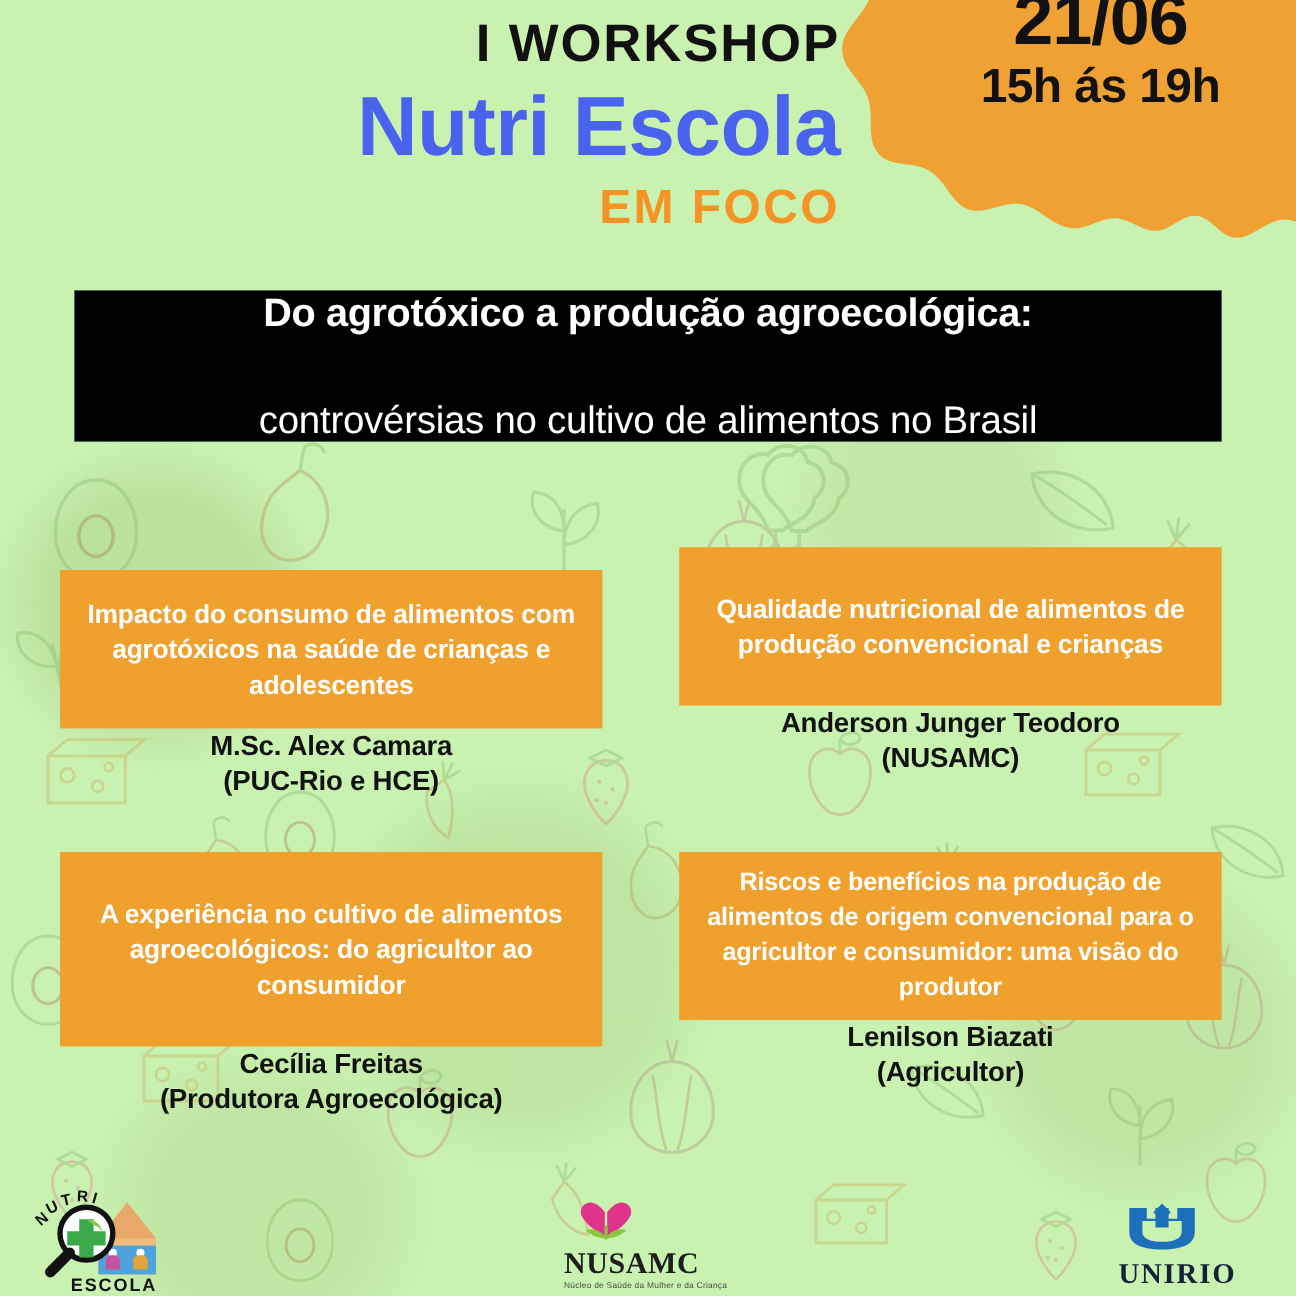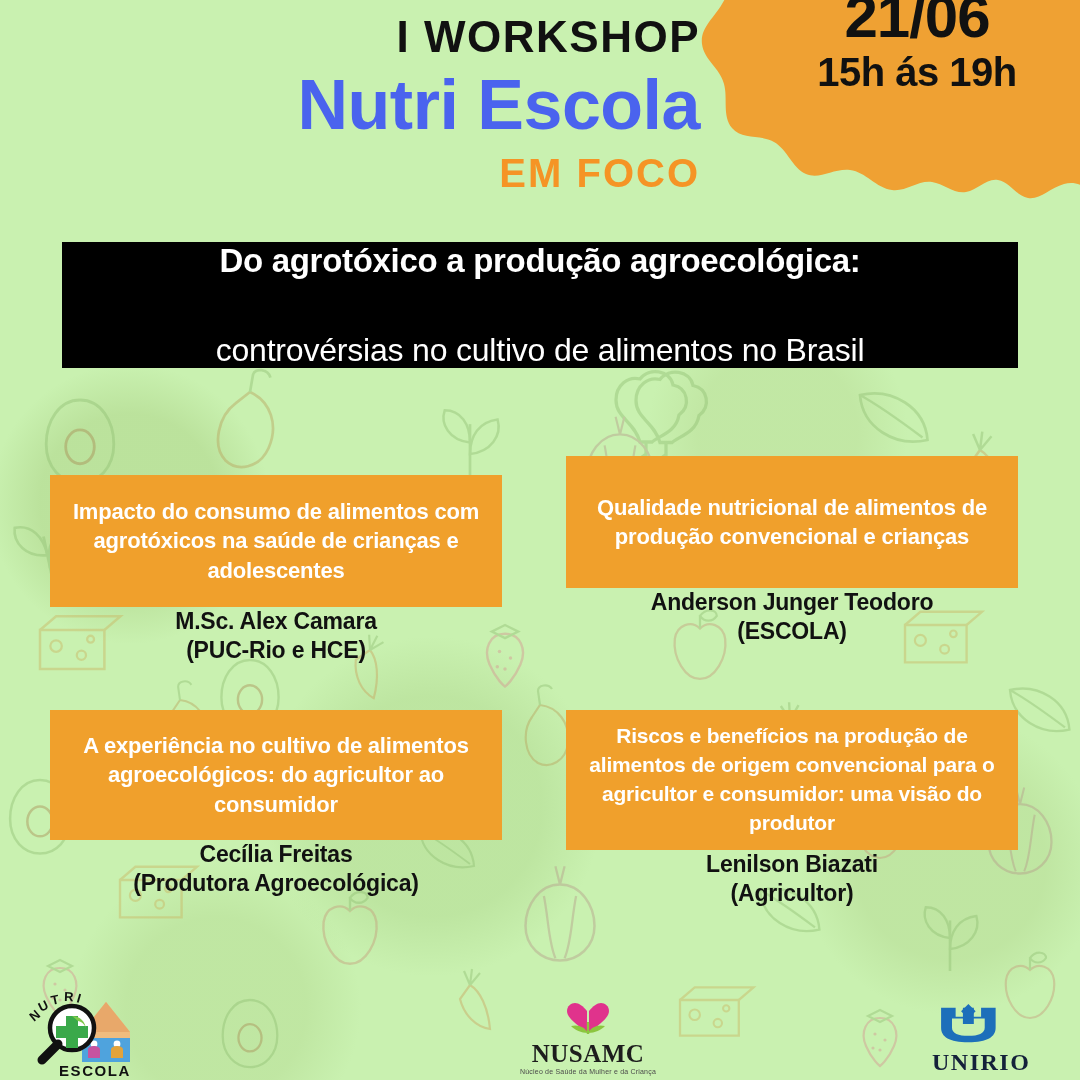--- a/index.html
+++ b/index.html
@@ -171,41 +171,41 @@
     letter-spacing: -0.2px;
   }
 
   #topic-0 { left: 50px;  top: 475px; }
   #topic-1 { left: 566px; top: 456px; }
   #topic-2 { left: 50px;  top: 710px; }
   #topic-3 { left: 566px; top: 710px; }
 
   #topic-0 .topic-box { height: 132px; }
   #topic-1 .topic-box { height: 132px; }
-  #topic-2 .topic-box { height: 130px; text-align: center; }
+  #topic-2 .topic-box { height: 162px; text-align: center; }
   #topic-3 .topic-box { height: 140px; }
 
   #topic-3 .topic-title { font-size: 21px; line-height: 1.38; }
 
   
   #footer {
     position: absolute;
     left: 0;
     bottom: 0;
     width: 1080px;
     height: 96px;
   }
   .logo { position: absolute; }
 
   
   #logo-nutriescola { left: 20px; bottom: 2px; width: 150px; height: 92px; }
   #logo-nutriescola svg { display: block; }
 
   
-  #logo-nusamc { left: 498px; bottom: 4px; width: 180px; text-align: center; }
+  #logo-nusamc { left: 470px; bottom: 4px; width: 180px; text-align: left; }
   #nusamc-mark { height: 36px; }
   #nusamc-name {
     font-family: "Liberation Serif", serif;
     font-size: 25px;
     font-weight: 700;
     color: #1d1d1d;
     letter-spacing: 0.5px;
     line-height: 1;
     margin-top: 1px;
   }
@@ -427,21 +427,21 @@
       <div>(PUC-Rio e HCE)</div>
     </div>
   </div>
 
   <div class="topic" id="topic-1">
     <div class="topic-box">
       <div class="topic-title">Qualidade nutricional de alimentos de produção convencional e crianças</div>
     </div>
     <div class="topic-speaker">
       <div>Anderson Junger Teodoro</div>
-      <div>(ESCOLA)</div>
+      <div>(NUSAMC)</div>
     </div>
   </div>
 
   <div class="topic" id="topic-2">
     <div class="topic-box">
       <div class="topic-title">A experiência no cultivo de alimentos agroecológicos: do agricultor ao consumidor</div>
     </div>
     <div class="topic-speaker">
       <div>Cecília Freitas</div>
       <div>(Produtora Agroecológica)</div>

